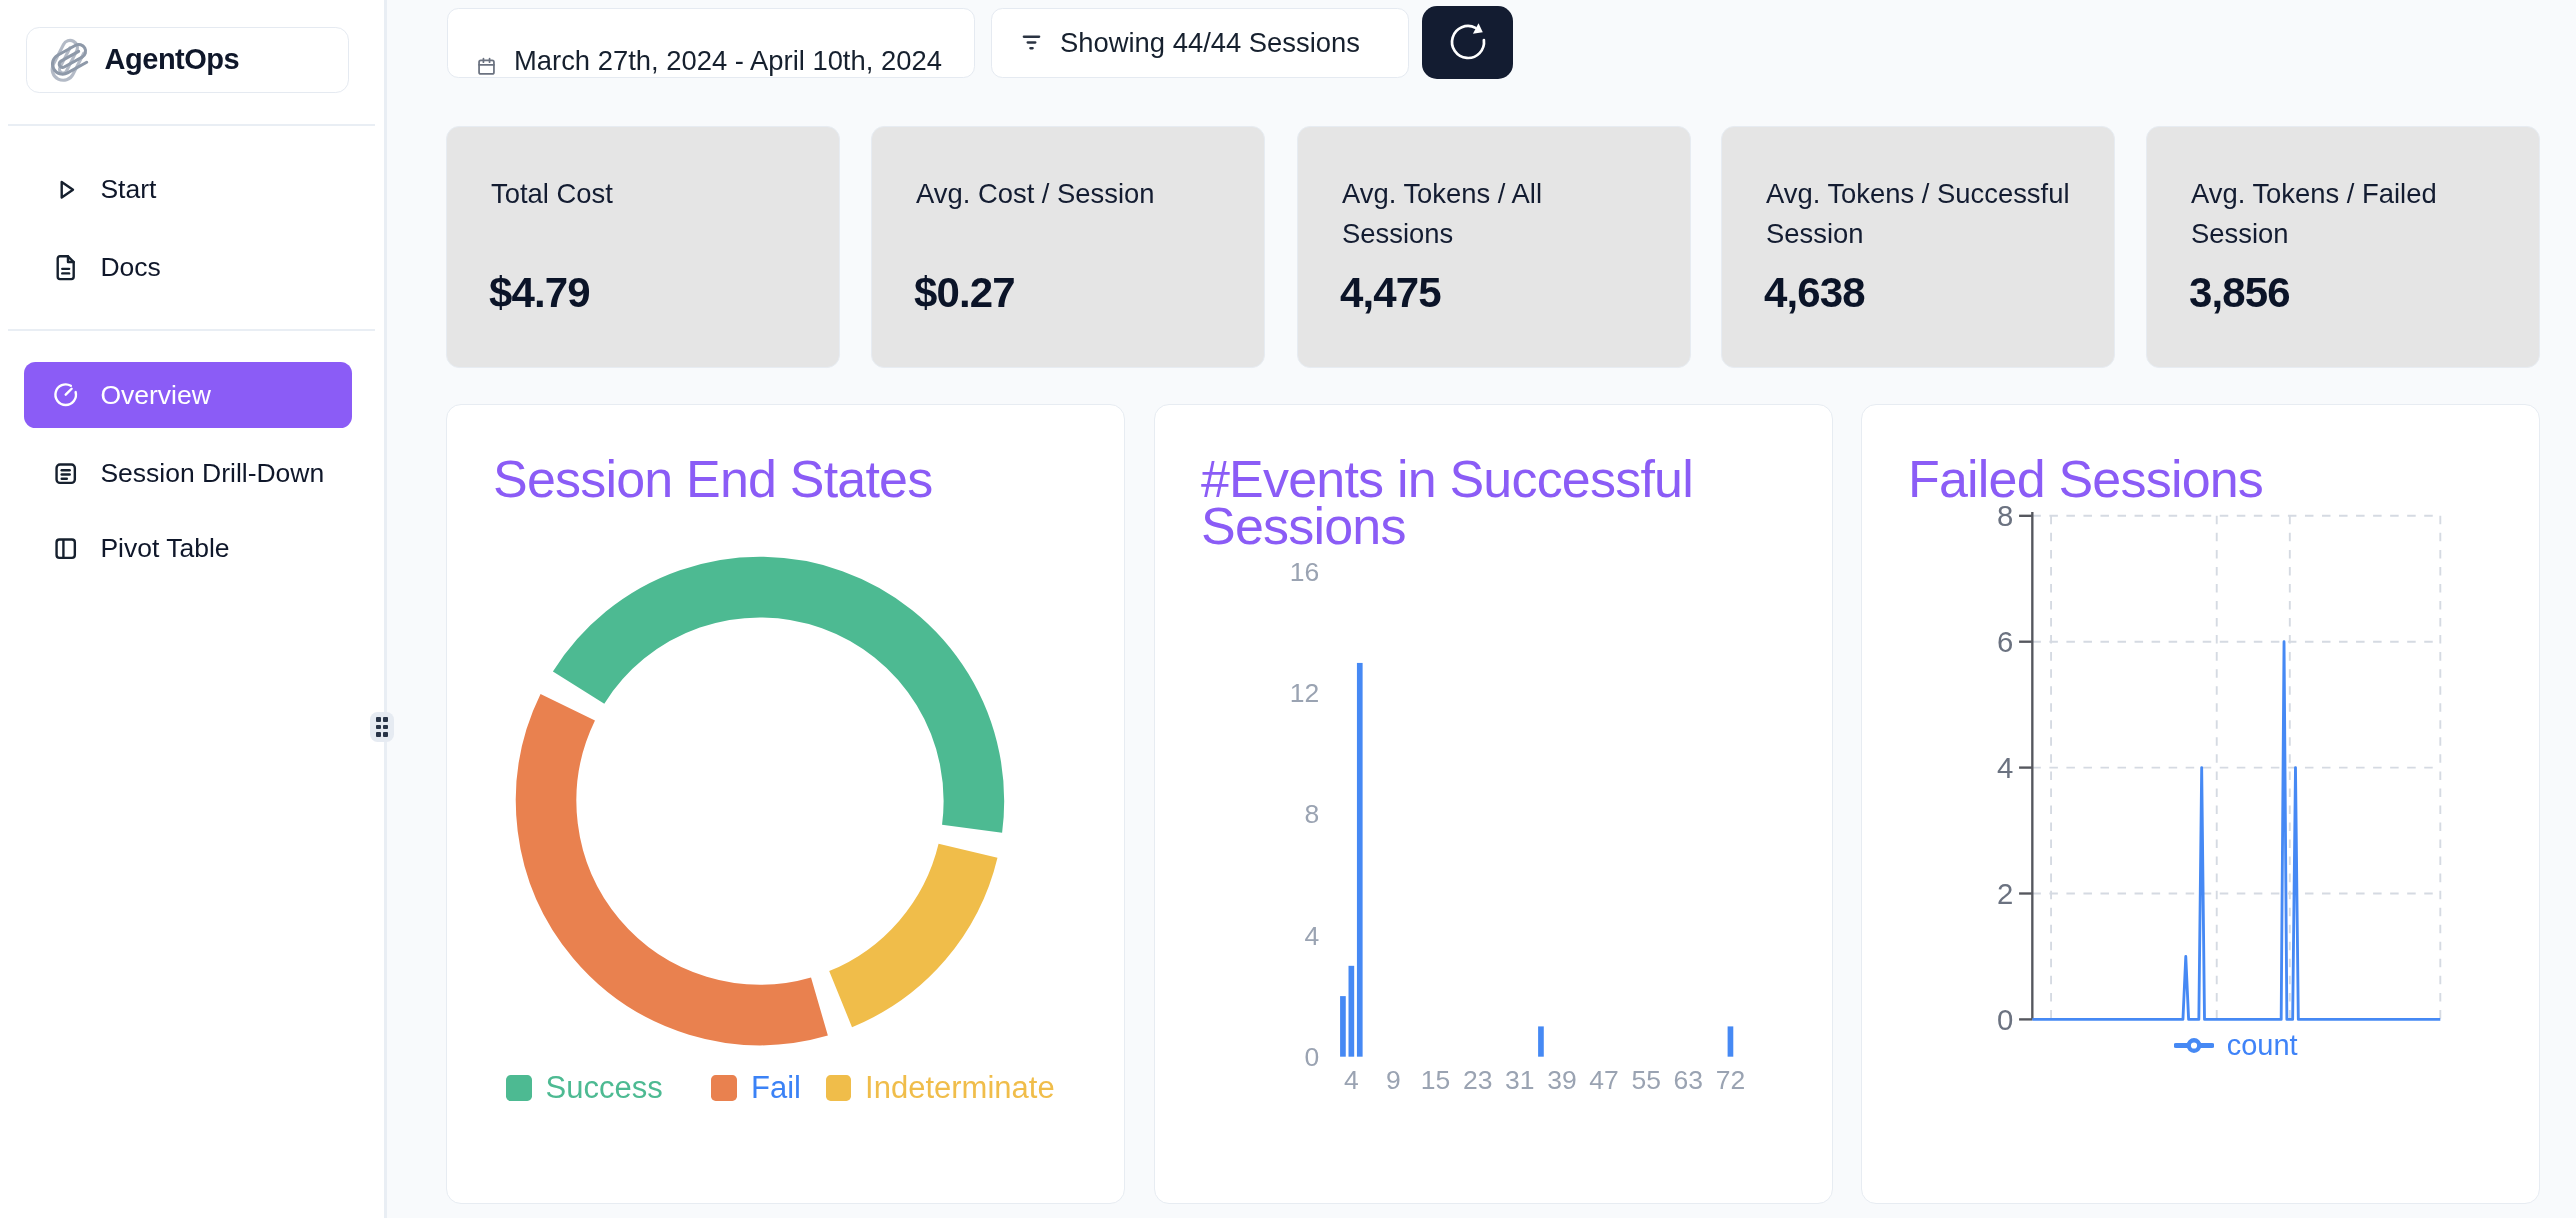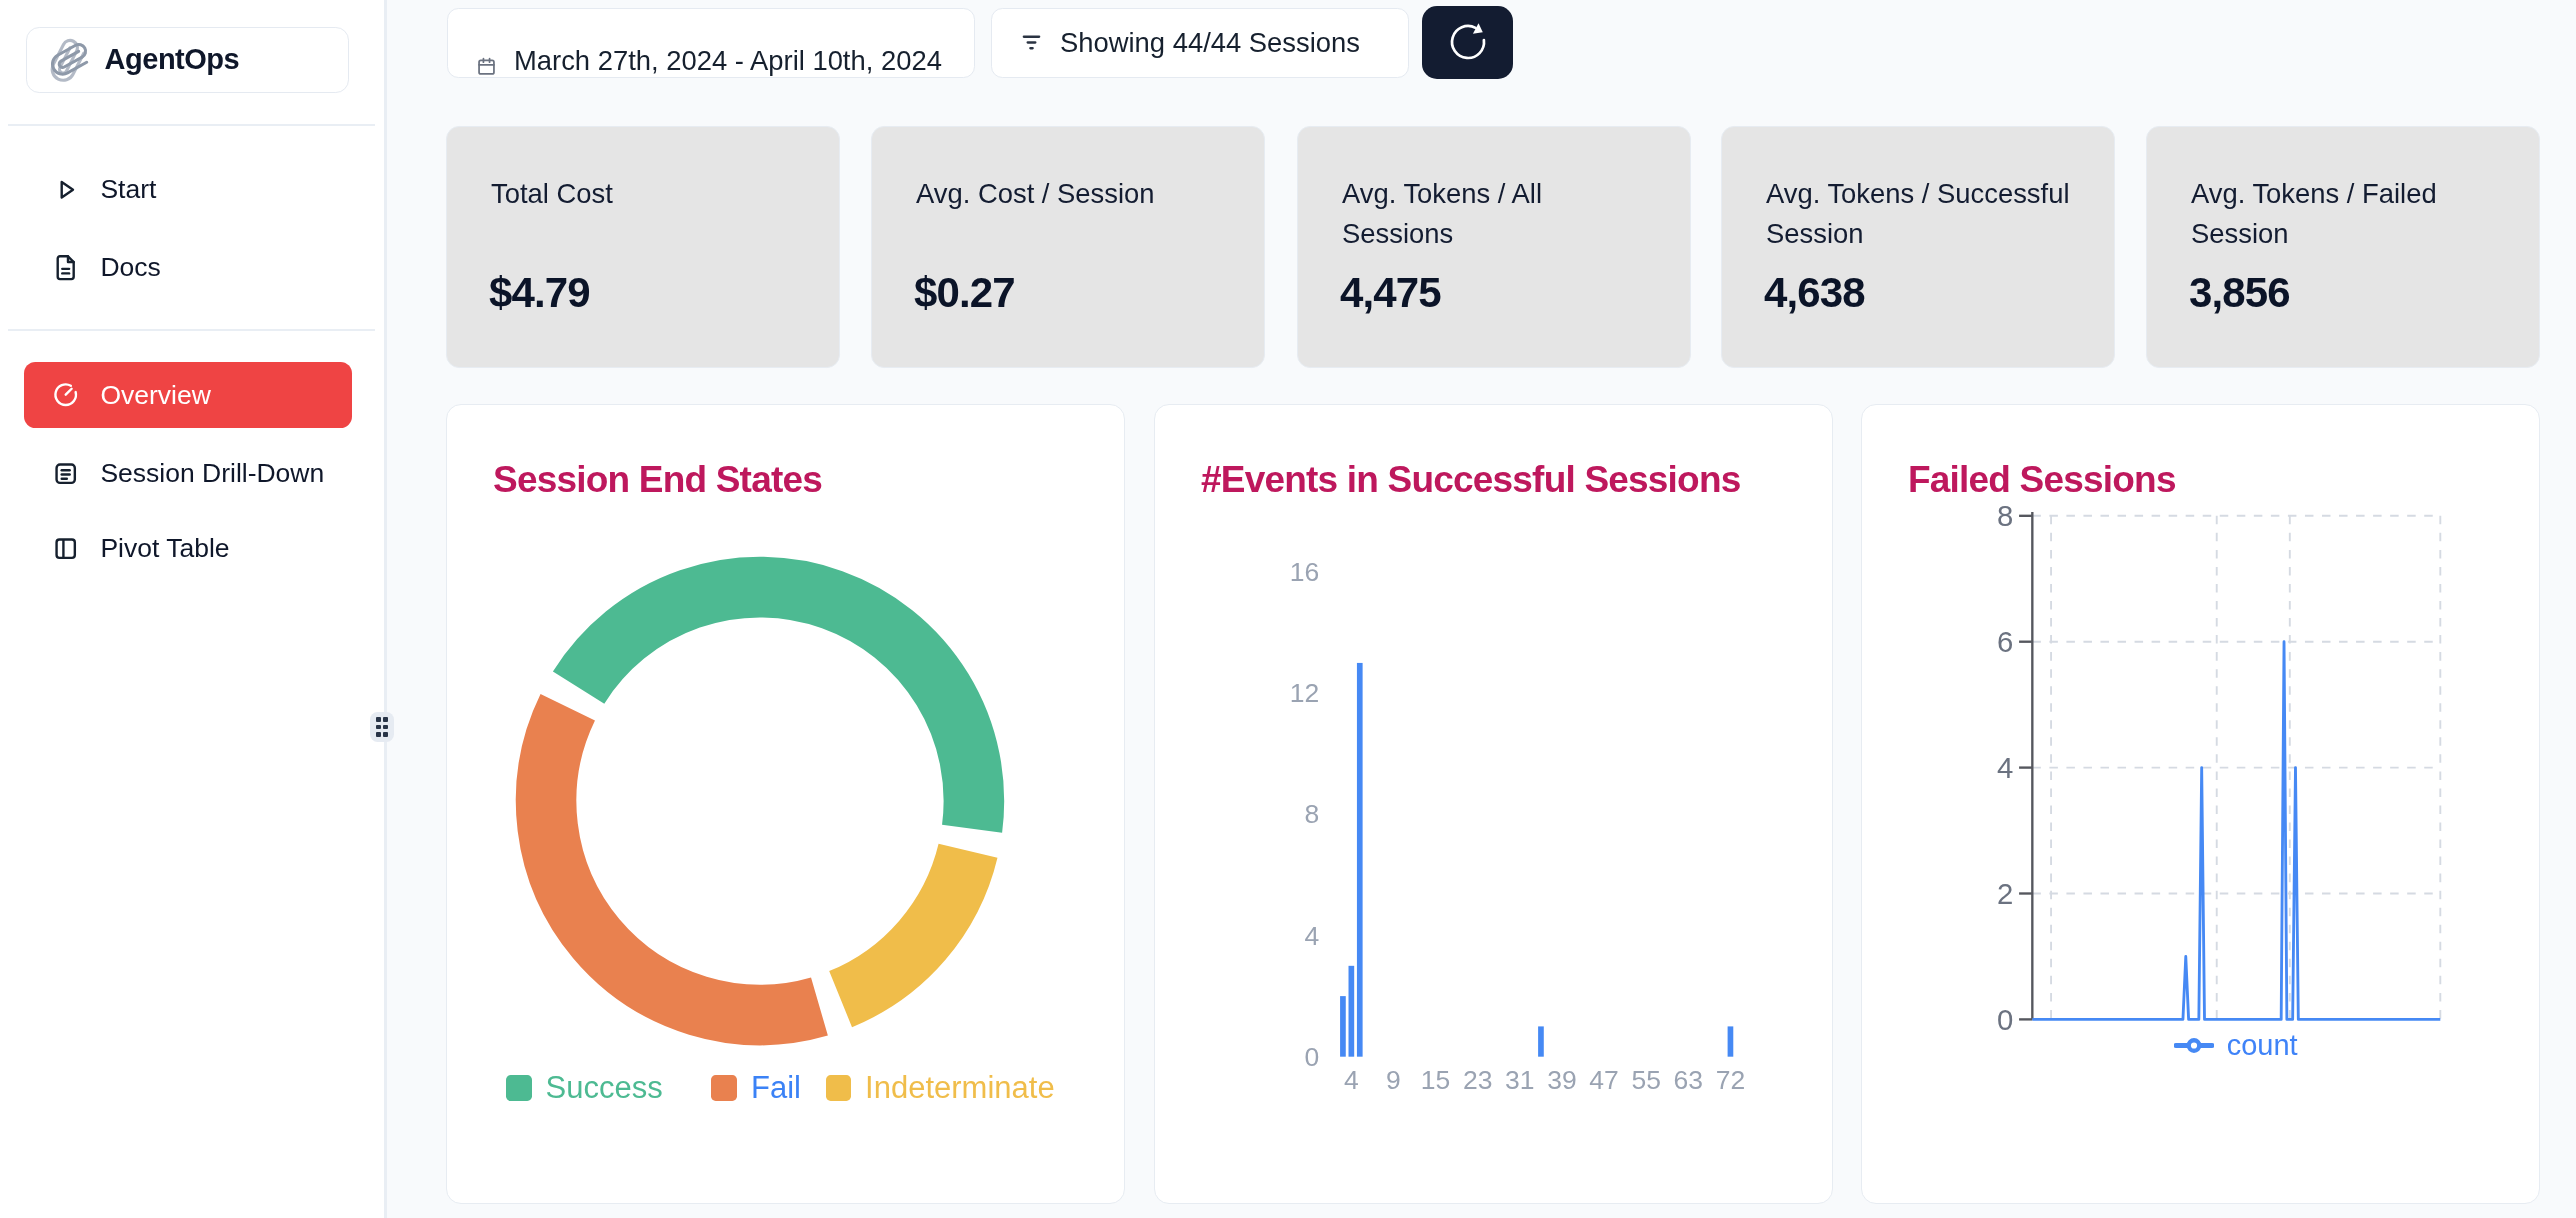--- a/index.html
+++ b/index.html
@@ -10,21 +10,21 @@
   .sidebar{position:absolute;left:0;top:0;width:384px;height:1219px;background:#ffffff;
            border-right:3.8px solid #e9eef4;}
   .logo-box{position:absolute;left:25.6px;top:26.5px;width:323px;height:66px;border:1.9px solid #e5eaf1;
             border-radius:13.2px;display:flex;align-items:center;gap:15px;padding-left:19px;
             box-sizing:border-box;background:#fff;cursor:pointer;}
   .logo-text{font-size:29px;font-weight:700;letter-spacing:-0.5px;color:#0f172a;}
   .sb-div{position:absolute;left:7.6px;right:9.5px;height:1.9px;background:#e9eef4;}
   .sb-item{position:absolute;left:24px;width:328px;height:57px;display:flex;align-items:center;
            gap:21px;padding-left:28px;box-sizing:border-box;font-size:26.5px;font-weight:500;
            border-radius:11.4px;color:#0f172a;cursor:pointer;}
-  .sb-item.active{background:#ef4444;color:#ffffff;height:66px;}
+  .sb-item.active{background:#8b5cf6;color:#ffffff;height:66px;}
   .sb-item svg{flex:0 0 auto;}
   .resize-handle{position:absolute;left:370px;top:712px;width:24px;height:30px;background:#e6ebf2;
            border-radius:7.6px;display:flex;align-items:center;justify-content:center;z-index:6;cursor:col-resize;}
   .dots{display:grid;grid-template-columns:4.7px 4.7px;grid-auto-rows:4.7px;gap:2.8px;}
   .dots i{width:4.7px;height:4.7px;background:#283447;border-radius:0.9px;}
 
   
   .tb-btn{position:absolute;top:7.6px;height:70px;background:#fff;border:1.9px solid #e5eaf1;border-radius:11.4px;
           display:flex;align-items:center;gap:17px;padding:0 28px;box-sizing:border-box;font-size:27.4px;
           color:#16202e;cursor:pointer;white-space:nowrap;}
@@ -33,22 +33,22 @@
 
   
   .stat-card{position:absolute;top:126px;width:394px;height:242px;background:#e5e5e5;border:1.9px solid #e7ecf2;
              border-radius:13.2px;box-sizing:border-box;}
   .stat-label{position:absolute;left:44px;top:47px;width:312px;font-size:27.4px;line-height:40px;color:#131c31;}
   .stat-value{position:absolute;left:42px;top:142px;font-size:42px;font-weight:800;letter-spacing:-0.9px;color:#0b1428;}
 
   
   .chart-card{position:absolute;top:404px;height:800px;background:#fff;border:1.9px solid #e7ecf2;
               border-radius:15px;box-sizing:border-box;}
-  .chart-title{position:absolute;left:46px;top:74px;font-size:37px;line-height:47px;font-weight:700;
-               letter-spacing:-0.8px;color:#be185d;margin:0;transform:translateY(-50%);}
+  .chart-title{position:absolute;left:46px;top:74px;font-size:52px;line-height:47px;font-weight:400;
+               letter-spacing:-0.8px;color:#8b5cf6;margin:0;transform:translateY(-50%);}
   .title-block{transform:none;top:51px;}
   .pie-legend{position:absolute;left:59px;top:665px;display:flex;align-items:center;gap:24.6px;}
   .pie-legend .pl-item{display:flex;align-items:center;gap:14px;font-size:31px;}
   .pie-legend .sw{width:25.6px;height:25.6px;border-radius:4.7px;display:inline-block;}
   .count-legend{position:absolute;left:170px;top:618px;width:408px;height:44px;display:flex;
                 align-items:center;justify-content:center;gap:12.3px;font-size:29px;color:#3f83f8;cursor:pointer;}
 </style>
 </head>
 <body>
 

